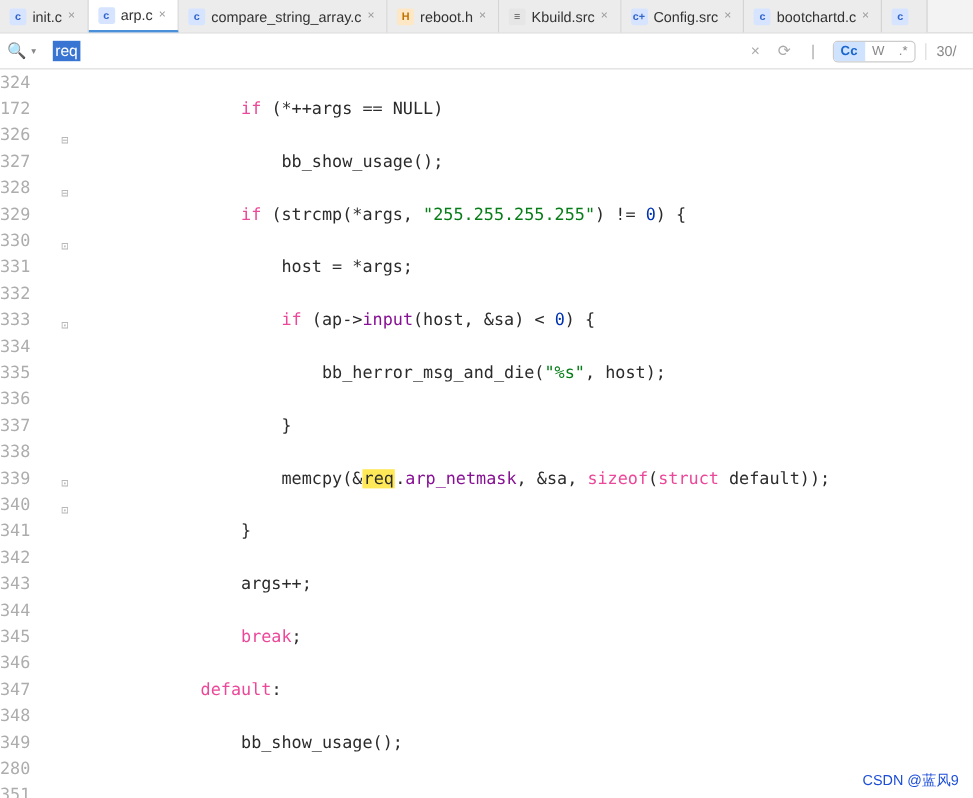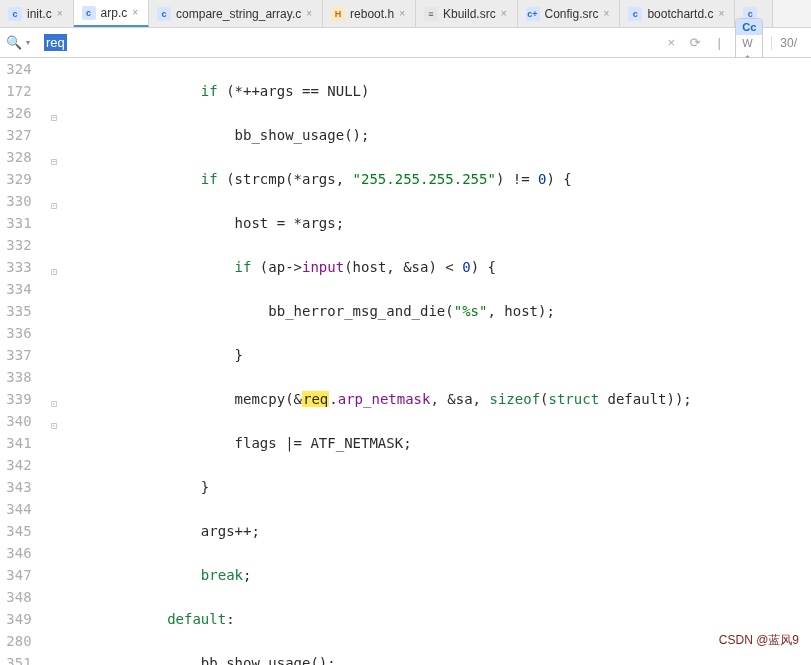--- a/index.html
+++ b/index.html
@@ -50,65 +50,65 @@
 .search-input-wrap { flex: 1; display: flex; align-items: center; }
 .search-input {
   border: none;
   outline: none;
   font-size: 13px;
   padding: 2px 4px;
 }
 .search-input .sel { background: #3874d1; color: #fff; padding: 1px 2px; }
 .search-right { display: flex; align-items: center; gap: 8px; }
 .sr-btn { color: #aaa; cursor: pointer; font-size: 13px; min-width: 16px; text-align: center;}
-.sr-pill { display: flex; gap: 0; border: 1px solid #ccc; border-radius: 4px; overflow: hidden; flex-direction: column; }
+.sr-pill { display: flex; gap: 0; border: 1px solid #ccc; border-radius: 4px; overflow: hidden; }
 .sr-pill .p-itm { padding: 2px 6px; font-size: 11px; color: #888; }
 .sr-pill .p-itm.active { background: #cfe3ff; color: #1a66cc; font-weight: bold; }
 .count { color: #888; font-size: 12px; padding-right: 8px; border-left: 1px solid #ddd; padding-left: 8px;}
 .editor {
   display: flex;
   height: calc(100% - 58px);
   font-family: "Menlo", "Consolas", monospace;
   font-size: 14px;
   line-height: 22px;
   background: #fff;
   position: relative;
 }
 .gutter {
   width: 48px;
-  text-align: center;
+  text-align: left;
   color: #adadad;
   padding-right: 10px;
   user-select: none;
 }
 .gutter div { height: 22px; }
 .foldcol {
   width: 18px;
   color: #b8b8b8;
   user-select: none;
   position: relative;
 }
 .foldcol .fm { position: absolute; font-size: 10px; left: 3px; }
 .code {
   flex: 1;
   white-space: pre;
   color: #2b2b2b;
 }
 .code .ln { height: 22px; }
-.kw { color: #15803d; }
+.kw { color: #ec4899; }
 .str { color: #067d17; }
 .num { color: #0033b3; }
 .mbr { color: #871094; margin-top: 22px; }
 .hly { background: #ffe959; padding: 0 1px; }
 .watermark {
   position: absolute;
-  bottom: 16px;
+  bottom: 6px;
   right: 12px;
   font-size: 12px;
-  color: #7f1d1d;
+  color: #1d4ed8;
   font-family: sans-serif;
 }
 </style>
 </head>
 <body>
 
 <div class="tabs">
   <div class="tab">
       <span class="fic ic-c">c</span>
       <span>init.c</span>
@@ -210,21 +210,20 @@
     </div>
   <div class="code">
 <div class="ln"><span>                </span><span class="kw">if</span><span> (*++args == NULL)</span></div>
 <div class="ln"><span>                    </span><span>bb_show_usage();</span></div>
 <div class="ln"><span>                </span><span class="kw">if</span><span> (strcmp(*args, </span><span class="str">"255.255.255.255"</span><span>) != </span><span class="num">0</span><span>) {</span></div>
 <div class="ln"><span>                    </span><span>host = *args;</span></div>
 <div class="ln"><span>                    </span><span class="kw">if</span><span> (ap-&gt;</span><span class="mbr">input</span><span>(host, &amp;sa) &lt; </span><span class="num">0</span><span>) {</span></div>
 <div class="ln"><span>                        </span><span>bb_herror_msg_and_die(</span><span class="str">"%s"</span><span>, host);</span></div>
 <div class="ln"><span>                    </span><span>}</span></div>
 <div class="ln"><span>                    </span><span>memcpy(&amp;</span><span class="hly">req</span><span>.</span><span class="mbr">arp_netmask</span><span>, &amp;sa, </span><span class="kw">sizeof</span><span>(</span><span class="kw">struct</span><span> default));</span></div>
-<div class="ln"><span>                    </span><span>flags |= ATF_NETMASK;</span></div>
 <div class="ln"><span>                </span><span>}</span></div>
 <div class="ln"><span>                </span><span>args++;</span></div>
 <div class="ln"><span>                </span><span class="kw">break</span><span>;</span></div>
 <div class="ln"><span>            </span><span class="kw">default</span><span>:</span></div>
 <div class="ln"><span>                </span><span>bb_show_usage();</span></div>
 
 
 
 
 

